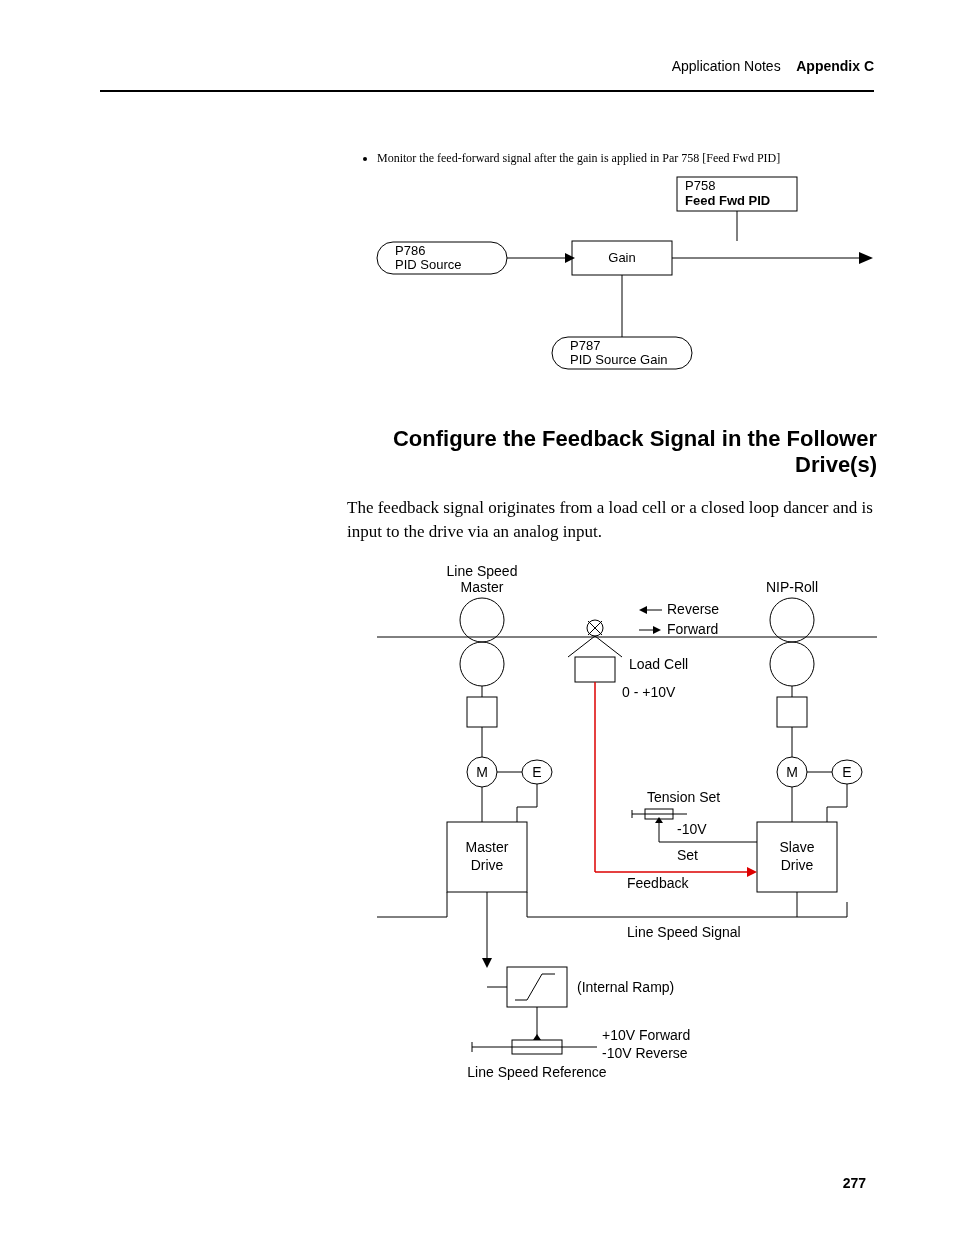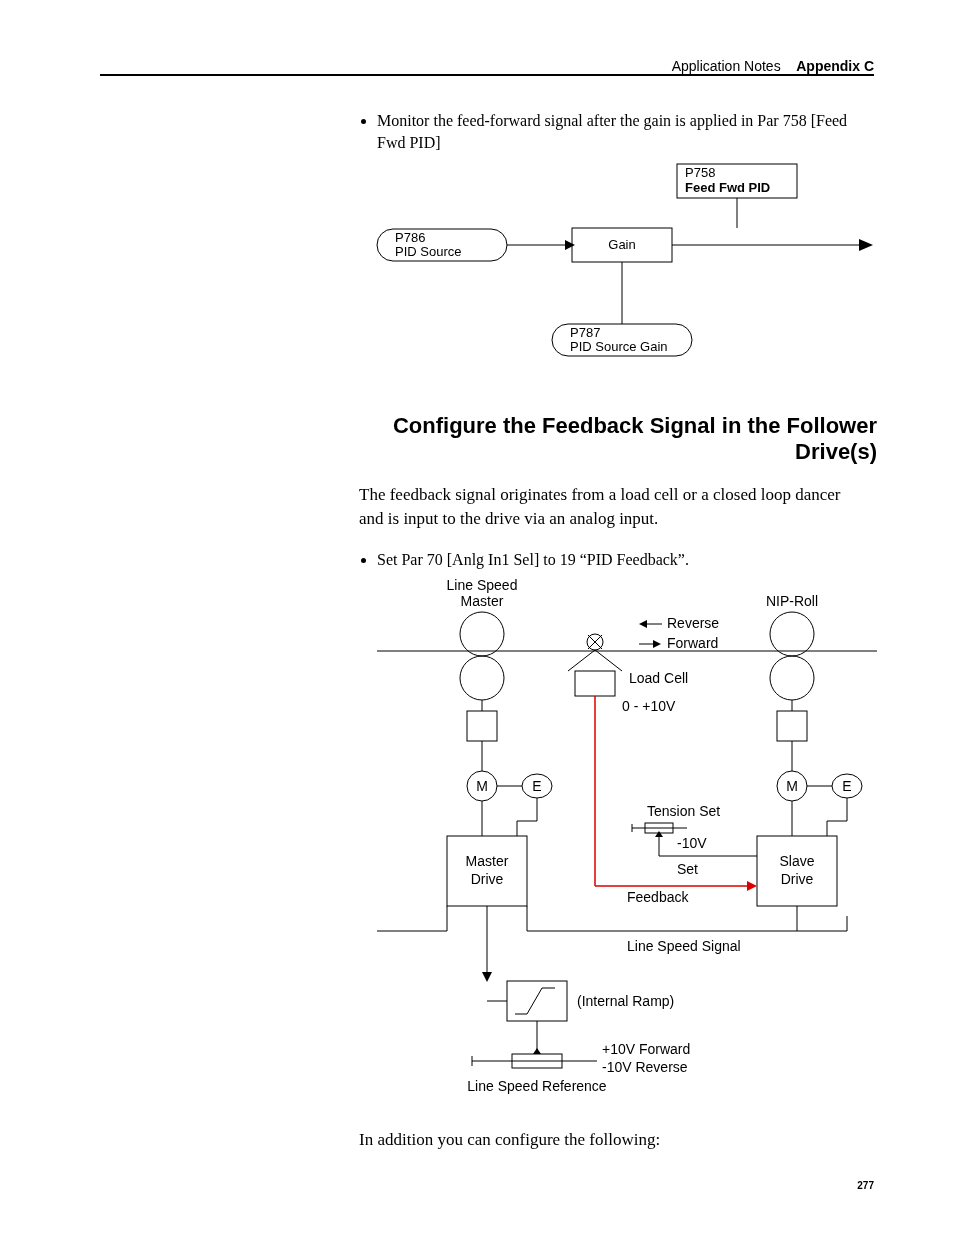--- a/index.html
+++ b/index.html
@@ -12,53 +12,53 @@
     color: #000;
     position: relative;
     box-sizing: border-box;
   }
   .header {
     position: absolute;
     top: 58px; left: 100px; right: 80px;
     text-align: right;
     font-family: 'Arial Narrow', Arial, sans-serif;
     font-size: 14px;
-    padding-bottom: 0;
+    padding-bottom: 16px;
     border-bottom: 2px solid #000;
   }
   .header b { font-weight: 700; }
   .content {
     position: absolute;
     left: 347px;
     top: 110px;
     width: 530px;
   }
   ul.body-list { margin: 0 0 0 30px; padding: 0; }
-  ul.body-list li { font-size: 16px; line-height: 1.35; margin-bottom: 6px; }
-  p.body { font-size: 17px; line-height: 1.4; margin: 18px 12px; }
+  ul.body-list li { font-size: 12px; line-height: 1.35; margin-bottom: 6px; margin-top: 40px; }
+  p.body { font-size: 17px; line-height: 1.4; margin: 18px 0; }
   h2.section {
     font-family: 'Arial Narrow', Arial, sans-serif;
     font-weight: 700;
     font-size: 22px;
     margin: 40px 0 16px 0;
     text-align: right;
   }
   .svg-wrap { margin: 6px 0 6px 0; text-align: right; }
   .footer {
     position: absolute;
     bottom: 44px; left: 100px; right: 80px;
     font-family: 'Arial Narrow', Arial, sans-serif;
     font-size: 13px;
     text-align: center;
   }
   .pagenum {
     position: absolute;
-    right: 0; bottom: 0;
+    right: 8px; bottom: 0;
     font-weight: 700;
-    font-size: 10px;
+    font-size: 14px;
   }
   svg text { font-family: 'Arial Narrow', Arial, sans-serif; }
 </style>
 </head>
 <body>
 
 <div class="header">
   <span>Application Notes</span>&nbsp;&nbsp;&nbsp;
   <b>Appendix C</b>
 </div>
@@ -95,23 +95,20 @@
       <rect x="205" y="165" width="140" height="32" rx="16" ry="16" fill="none" stroke="#000"></rect>
       <text x="223" y="178" font-size="13">P787</text>
       <text x="223" y="192" font-size="13">PID Source Gain</text>
     </svg>
   </div>
 
   <h2 class="section">Configure the Feedback Signal in the Follower Drive(s)</h2>
 
   <p class="body">The feedback signal originates from a load cell or a closed loop dancer and is input to the drive via an analog input.</p>
 
-  <ul class="body-list">
-    <li>Set Par 70 [Anlg In1 Sel] to 19 “PID Feedback”.</li>
-  </ul>
 
   <div class="svg-wrap" style="margin-left:30px">
     <svg width="500" height="530" viewBox="0 0 500 530">
 
       <text x="105" y="14" font-size="14" text-anchor="middle">Line Speed</text>
       <text x="105" y="30" font-size="14" text-anchor="middle">Master</text>
       <text x="415" y="30" font-size="14" text-anchor="middle">NIP-Roll</text>
 
       <line x1="0" y1="75" x2="500" y2="75" stroke="#000"></line>
 
@@ -214,19 +211,18 @@
       <line x1="95" y1="485" x2="220" y2="485" stroke="#000"></line>
       <line x1="95" y1="480" x2="95" y2="490" stroke="#000"></line>
       <rect x="135" y="478" width="50" height="14" fill="none" stroke="#000"></rect>
       <polygon points="156,478 160,472 164,478" fill="#000"></polygon>
       <text x="225" y="478" font-size="14">+10V Forward</text>
       <text x="225" y="496" font-size="14">-10V Reverse</text>
       <text x="160" y="515" font-size="14" text-anchor="middle">Line Speed Reference</text>
     </svg>
   </div>
 
-  <p class="body">In addition you can configure the following:</p>
 
 </div>
 
 <div class="footer">
   <span class="pagenum">277</span>
 </div>
 
 </body></html>

